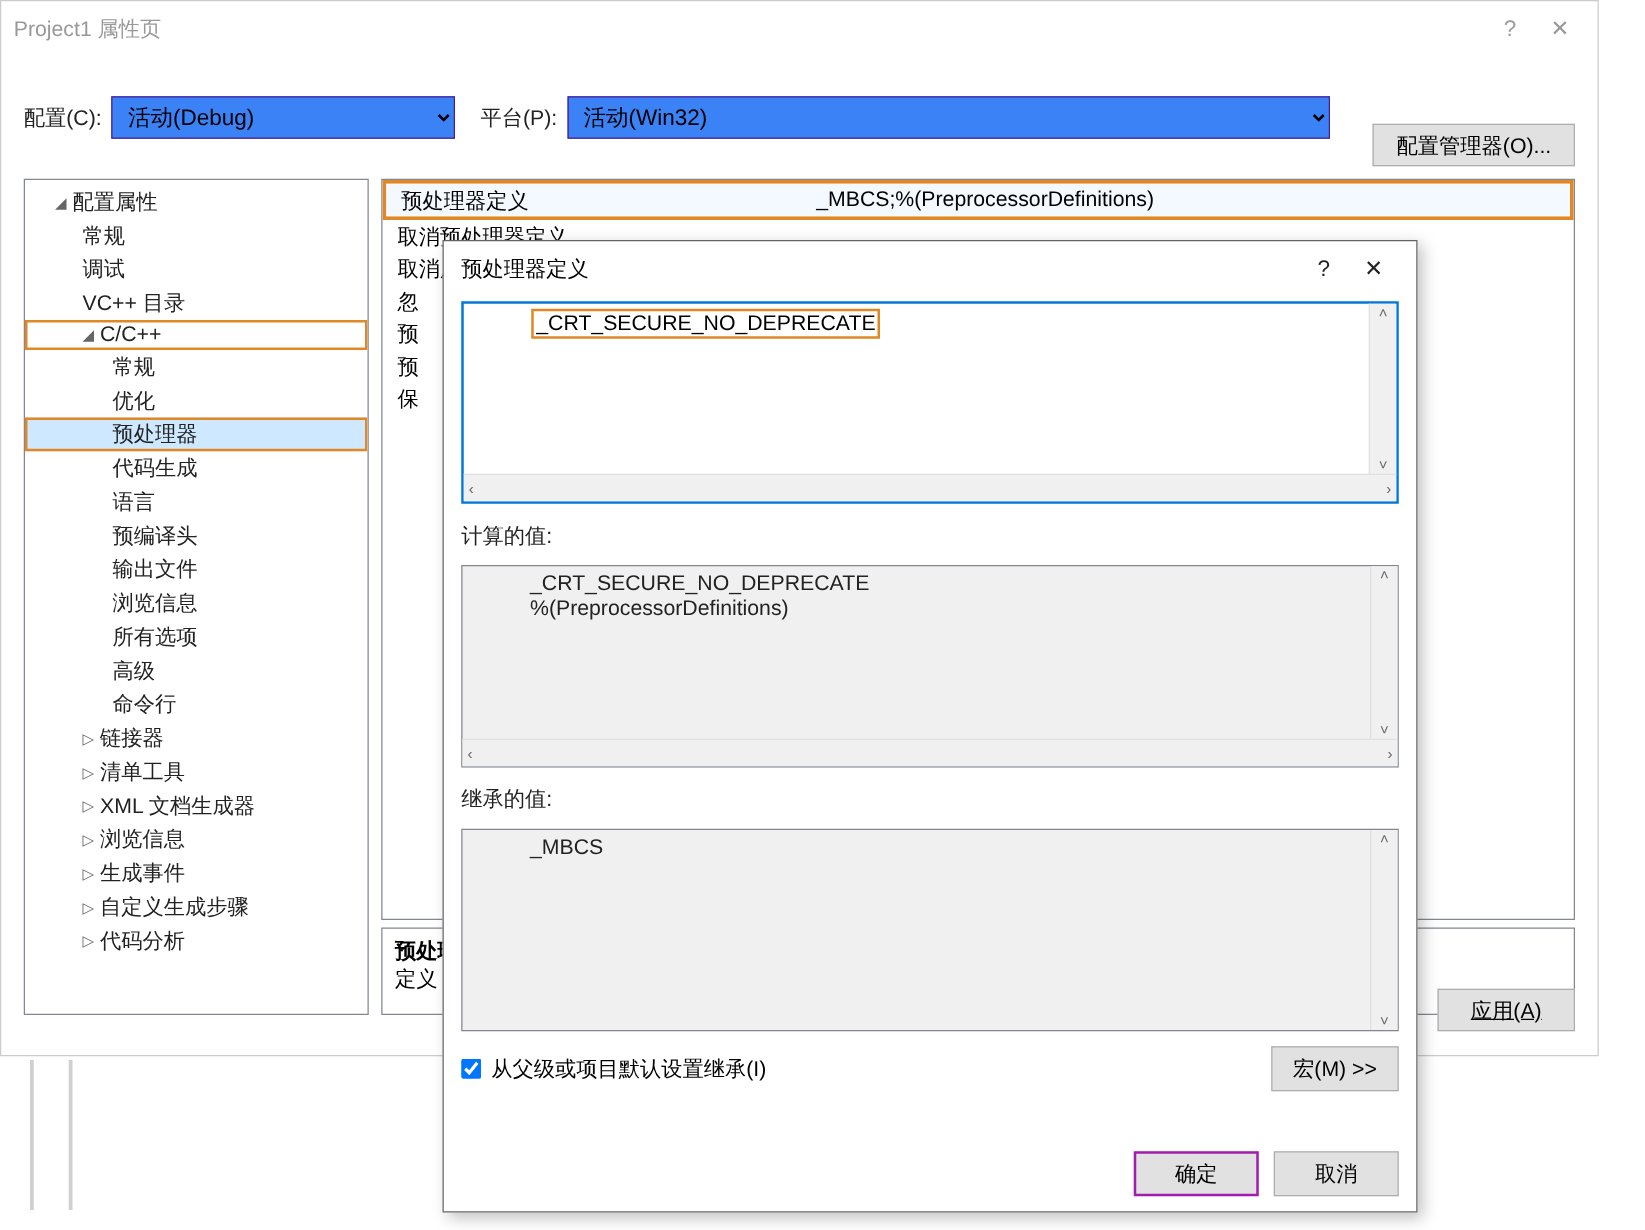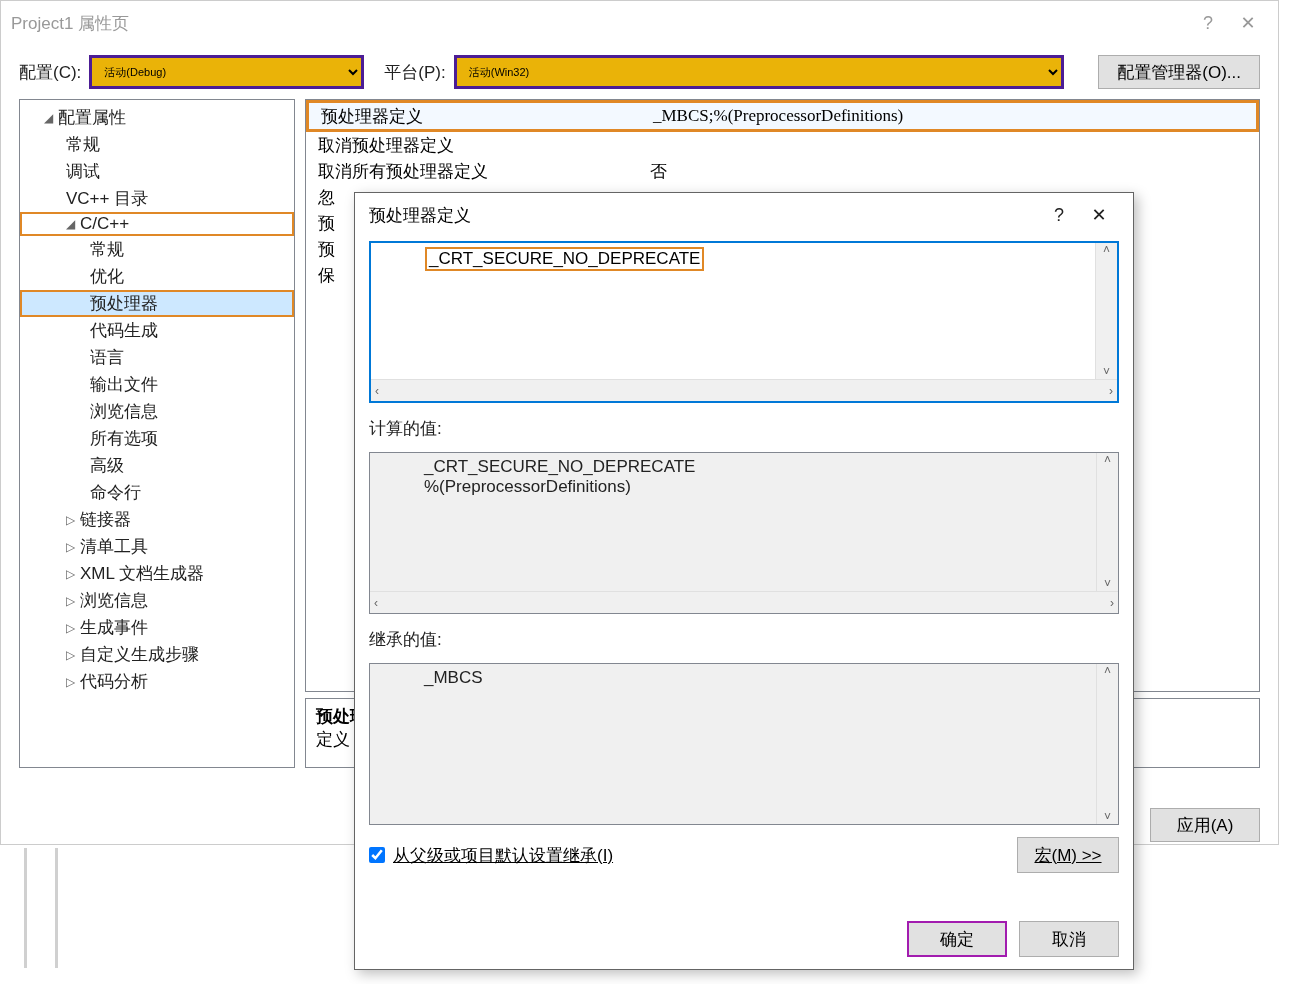--- a/index.html
+++ b/index.html
@@ -5,48 +5,48 @@
 * { box-sizing: border-box; margin: 0; padding: 0; font-family: "Microsoft YaHei", "Segoe UI", sans-serif; }
 body { background: #fff; width: 1316px; height: 984px; overflow: hidden; position: relative; }
 
 .window { position: absolute; left: 0; top: 0; width: 1279px; height: 845px; border: 1px solid #ccc; background: #fff; }
 .titlebar { height: 44px; display: flex; align-items: center; padding: 0 10px; color: #999; font-size: 17px; }
 .titlebar .spacer { flex: 1; }
 .titlebar .help-icon, .titlebar .close-icon { width: 40px; text-align: center; font-size: 18px; color: #999; }
 
 .toolbar { display: flex; align-items: center; padding: 10px 18px; gap: 8px; }
 .toolbar label { font-size: 17px; color: #222; }
-.toolbar select { height: 34px; border: 3px solid #4c1d95; background: #eab308; font-size: 11px; padding: 0 8px; }
+.toolbar select { height: 34px; border: 1px solid #4c1d95; background: #3b82f6; font-size: 18px; padding: 0 8px; }
 .toolbar .config-select { width: 275px; }
 .toolbar .platform-select { width: 610px; }
 .toolbar .btn { height: 34px; padding: 0 18px; border: 1px solid #adadad; background: #e1e1e1; font-size: 17px; }
 
 .body { display: flex; padding: 0 18px 18px 18px; gap: 10px; height: calc(100% - 44px - 54px - 58px); }
 
 .tree { width: 276px; border: 1px solid #828790; background: #fff; overflow: auto; padding: 4px 0; }
 .tree .node { font-size: 17px; color: #222; padding: 2px 0 2px 8px; white-space: nowrap; cursor: default; display: flex; align-items: center; }
 .tree .node .toggle { display: inline-block; width: 14px; color: #666; font-size: 12px; }
 .tree .node.level1 { padding-left: 24px; }
 .tree .node.level2 { padding-left: 46px; }
 .tree .node.level3 { padding-left: 70px; }
 .tree .node.selected { background: #cde8ff; }
 .tree .node.hl-orange { outline: 2px solid #e08826; outline-offset: -2px; }
 
 .prop-panel { flex: 1; display: flex; flex-direction: column; }
 .prop-grid { flex: 1; border: 1px solid #828790; background: #fff; overflow: hidden; }
 .prop-row { display: flex; font-size: 17px; height: 26px; align-items: center; }
 .prop-row .key { width: 340px; padding-left: 12px; }
-.prop-row .val { flex: 1; padding-left: 4px; font-family: Liberation Serif, serif; }
+.prop-row .val { flex: 1; padding-left: 4px; }
 .prop-row.hl { background: #f3f9ff; }
 .prop-grid .hl-box { border: 3px solid #e08826; margin: 0; }
 
 .desc-box { border: 1px solid #828790; height: 70px; margin-top: 6px; padding: 6px 10px; font-size: 17px; }
 .desc-box .title { font-weight: bold; }
 
-.footer { position: absolute; right: 18px; bottom: 2px; display: flex; gap: 10px; }
+.footer { position: absolute; right: 18px; bottom: 19px; display: flex; gap: 10px; text-decoration: underline; }
 .footer .btn { width: 110px; height: 34px; border: 1px solid #adadad; background: #e1e1e1; font-size: 17px; }
 
 
 .dialog { position: absolute; left: 354px; top: 192px; width: 780px; height: 778px; background: #fff; border: 1px solid #646464; box-shadow: 4px 4px 12px rgba(0,0,0,0.25); display: flex; flex-direction: column; }
 .dialog .d-titlebar { height: 44px; display: flex; align-items: center; padding: 0 14px; font-size: 17px; }
 .dialog .d-titlebar .spacer { flex: 1; }
 .dialog .d-titlebar .help-icon, .dialog .d-titlebar .close-icon { width: 40px; text-align: center; font-size: 18px; color: #222; }
 .dialog .d-body { flex: 1; padding: 4px 14px 14px 14px; display: flex; flex-direction: column; gap: 12px; overflow: hidden; }
 .dialog .section-label { font-size: 17px; color: #222; margin-top: 2px; }
 .dialog .edit-box { border: 2px solid #0078d7; height: 162px; display: flex; flex-direction: column; }
@@ -79,21 +79,21 @@
 
   <div class="toolbar">
     <label>配置(C):</label>
     <select class="config-select">
       <option>活动(Debug)</option>
     </select>
     <label style="margin-left:12px;">平台(P):</label>
     <select class="platform-select">
       <option>活动(Win32)</option>
     </select>
-    <button class="btn" style="margin-left:auto;">配置管理器(O)...</button>
+    <button class="btn" style="margin-left:auto;margin-top:44px;">配置管理器(O)...</button>
   </div>
 
   <div class="body">
     <div class="tree">
       <div class="node level1">
           <span class="toggle">◢</span>
           <span>配置属性</span>
         </div>
       <div class="node level2">
           <span>常规</span>
@@ -115,20 +115,23 @@
           <span>优化</span>
         </div>
       <div class="node level3 selected hl-orange">
           <span>预处理器</span>
         </div>
       <div class="node level3">
           <span>代码生成</span>
         </div>
       <div class="node level3">
           <span>语言</span>
+        </div>
+      <div class="node level3">
+          <span>预编译头</span>
         </div>
       <div class="node level3">
           <span>输出文件</span>
         </div>
       <div class="node level3">
           <span>浏览信息</span>
         </div>
       <div class="node level3">
           <span>所有选项</span>
         </div>
@@ -257,21 +260,21 @@
         <div class="ro-text">
           <div>_MBCS</div>
         </div>
         <div class="scrollbar-v">
             <span>˄</span>
             <span>˅</span>
           </div>
       </div>
     </div>
 
-    <div style="display:flex; align-items:center; justify-content:space-between;text-decoration:underline;">
+    <div style="display:flex; align-items:center; justify-content:space-between;">
       <div class="checkbox-row">
         <input type="checkbox" checked="" style="">
         <span>从父级或项目默认设置继承(I)</span>
       </div>
       <button class="btn" style="width:102px;height:36px;border:1px solid #adadad;background:#e1e1e1;font-size:17px;"><span>宏(M) &gt;&gt;</span></button>
     </div>
   </div>
   <div class="d-footer">
     <button class="btn primary">确定</button>
     <button class="btn">取消</button>

